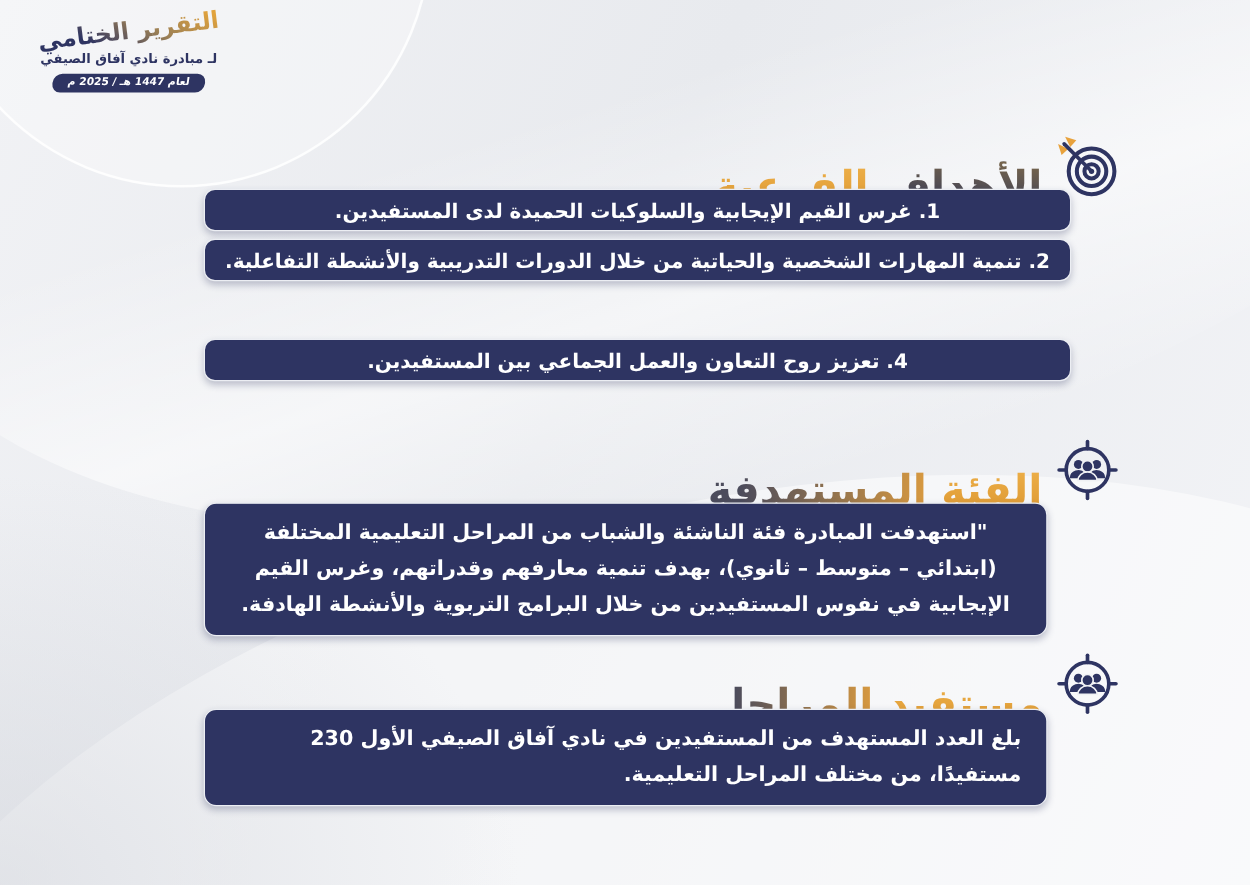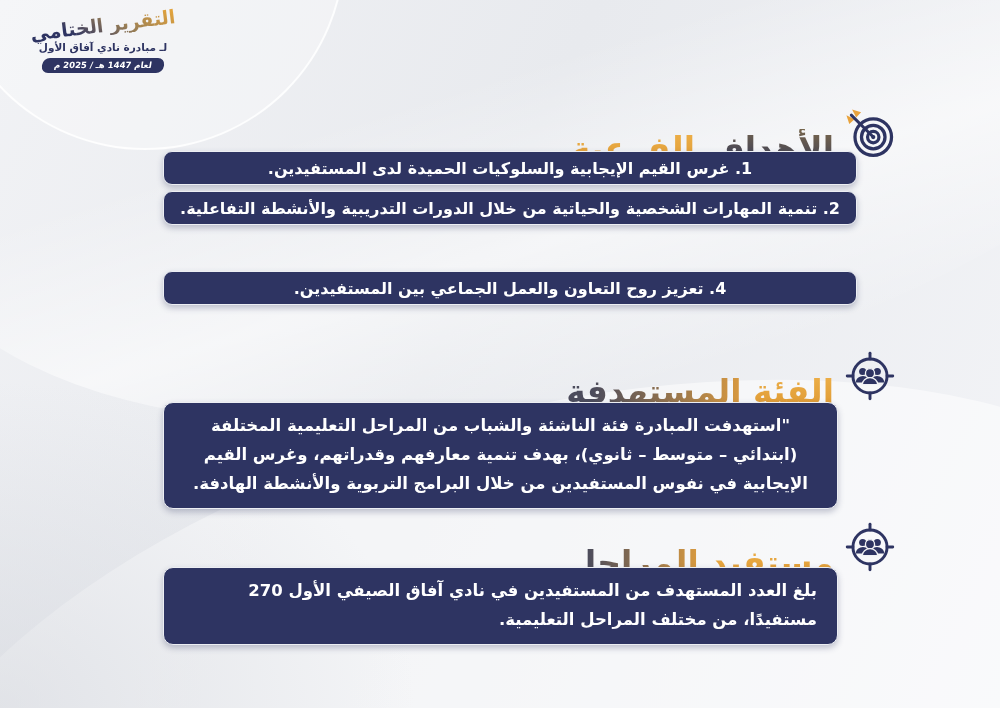--- a/index.html
+++ b/index.html
@@ -81,21 +81,21 @@
 
 <div class="canvas">
 
   <div class="swoosh-a"></div>
   <div class="swoosh-b"></div>
   <div class="arc-tl"></div>
   <div class="corner-shade"></div>
 
   <div class="logo">
     <div class="logo-title">التقرير الختامي</div>
-    <div class="logo-subtitle">لـ مبادرة  نادي آفاق الأول</div>
+    <div class="logo-subtitle">لـ مبادرة  نادي آفاق الصيفي</div>
     <div class="logo-badge">لعام 1447 هـ / 2025 م</div>
   </div>
 
   <div class="section-head" id="head-objectives">
     <span class="head-icon">
       <svg viewBox="0 0 64 64" width="52" height="52" aria-hidden="true">
         <g fill="none" stroke="#2e3462" stroke-width="4">
           <circle cx="36" cy="37" r="22.5"></circle>
           <circle cx="36" cy="37" r="14.5"></circle>
           <circle cx="36" cy="37" r="7"></circle>
@@ -150,15 +150,15 @@
         <path d="M14.5 40 a8.5 8 0 0 1 15 -5 l-4 5 Z" fill="#2e3462"></path>
         <circle cx="41" cy="26.5" r="4.4" fill="#2e3462"></circle>
         <path d="M34.5 35 a8.5 8 0 0 1 15 5 l-11 0 Z" fill="#2e3462"></path>
         <circle cx="32" cy="28.5" r="5.6" fill="#2e3462" stroke="#f0f1f4" stroke-width="1.6"></circle>
         <path d="M22.5 42.5 a9.5 8.5 0 0 1 19 0 Z" fill="#2e3462" stroke="#f0f1f4" stroke-width="1.6"></path>
       </svg>
     </span>
     <h2 class="head-title"><span class="w-gold-solid">مستفيد</span> <span class="w-fade-dark">المراحل</span></h2>
   </div>
 
-  <div class="info-box" id="box-number">بلغ العدد المستهدف من المستفيدين في نادي آفاق الصيفي الأول 270 مستفيدًا، من مختلف المراحل التعليمية.</div>
+  <div class="info-box" id="box-number">بلغ العدد المستهدف من المستفيدين في نادي آفاق الصيفي الأول 230 مستفيدًا، من مختلف المراحل التعليمية.</div>
 
 </div>
 
 </body></html>

